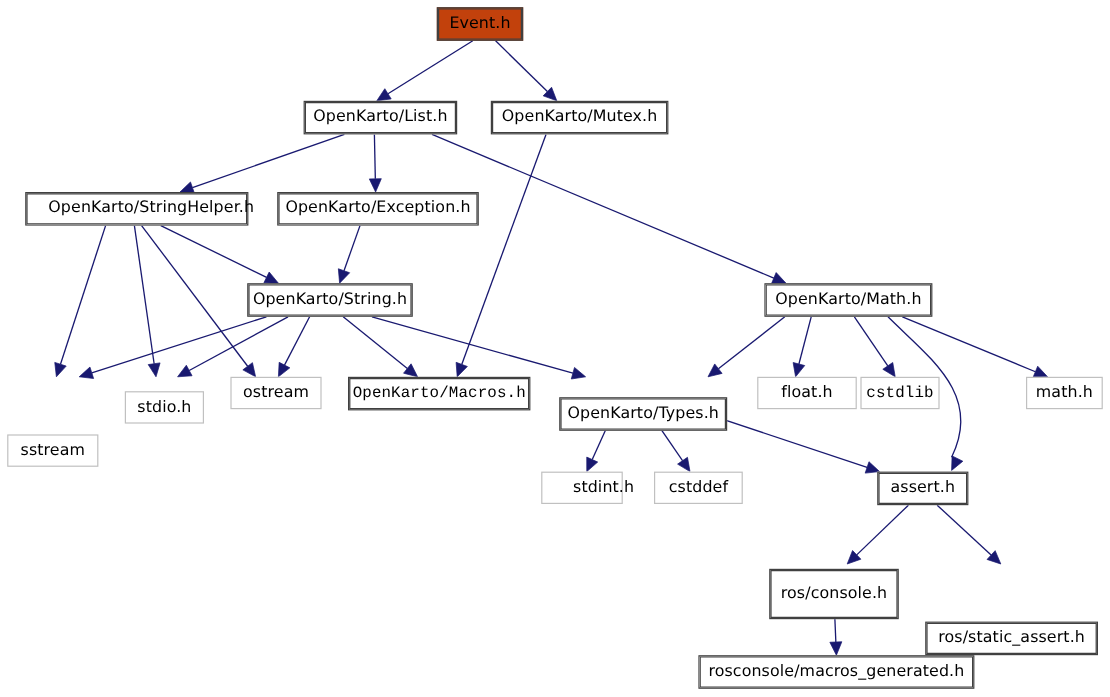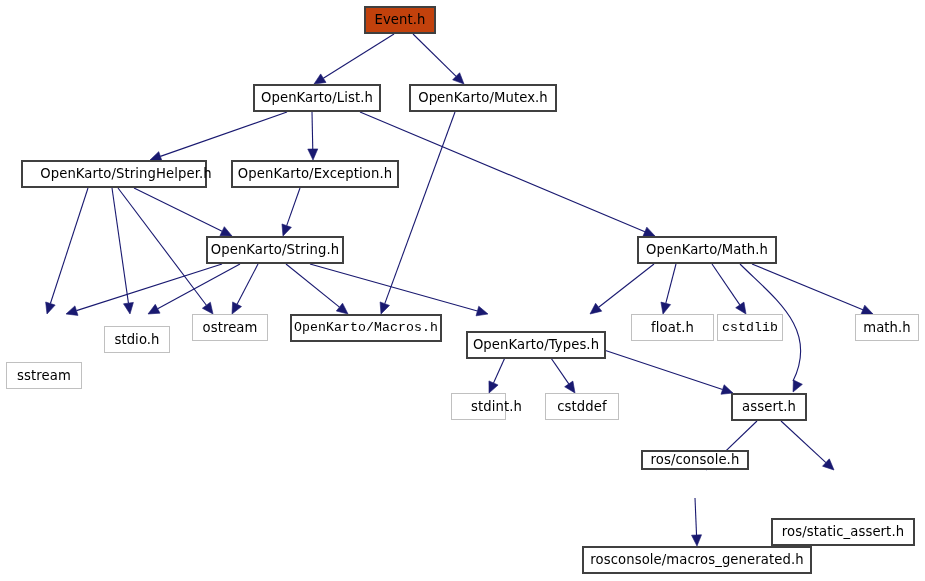--- a/index.html
+++ b/index.html
@@ -218,30 +218,30 @@
       </div>
       <div class="node-box kind-system" style="left: 631px; top: 314px; width: 83px; height: 27px;">
         <span class="node-label">float.h</span>
       </div>
       <div class="node-box kind-system" style="left: 717px; top: 314px; width: 66px; height: 27px; font-family: Liberation Mono, monospace;">
         <span class="node-label">cstdlib</span>
       </div>
       <div class="node-box kind-system" style="left: 855px; top: 314px; width: 64px; height: 27px;">
         <span class="node-label">math.h</span>
       </div>
-      <div class="node-box kind-system" style="left: 451px; top: 393px; width: 55px; height: 27px; padding-left: 36px;">
+      <div class="node-box kind-system" style="left: 451px; top: 393px; width: 68px; height: 27px; padding-left: 36px;">
         <span class="node-label">stdint.h</span>
       </div>
       <div class="node-box kind-system" style="left: 545px; top: 393px; width: 74px; height: 27px;">
         <span class="node-label">cstddef</span>
       </div>
       <div class="node-box kind-local" style="left: 731px; top: 393px; width: 76px; height: 28px;">
         <span class="node-label">assert.h</span>
       </div>
-      <div class="node-box kind-local" style="left: 641px; top: 450px; width: 108px; height: 20px;">
+      <div class="node-box kind-local" style="left: 641px; top: 474px; width: 108px; height: 42px;">
         <span class="node-label">ros/console.h</span>
       </div>
       <div class="node-box kind-local" style="left: 771px; top: 470px; width: 144px; height: 28px; margin-top: 48px;">
         <span class="node-label">ros/static_assert.h</span>
       </div>
       <div class="node-box kind-local" style="left: 582px; top: 546px; width: 230px; height: 28px;">
         <span class="node-label">rosconsole/macros_generated.h</span>
       </div>
     </div>
 </div>

